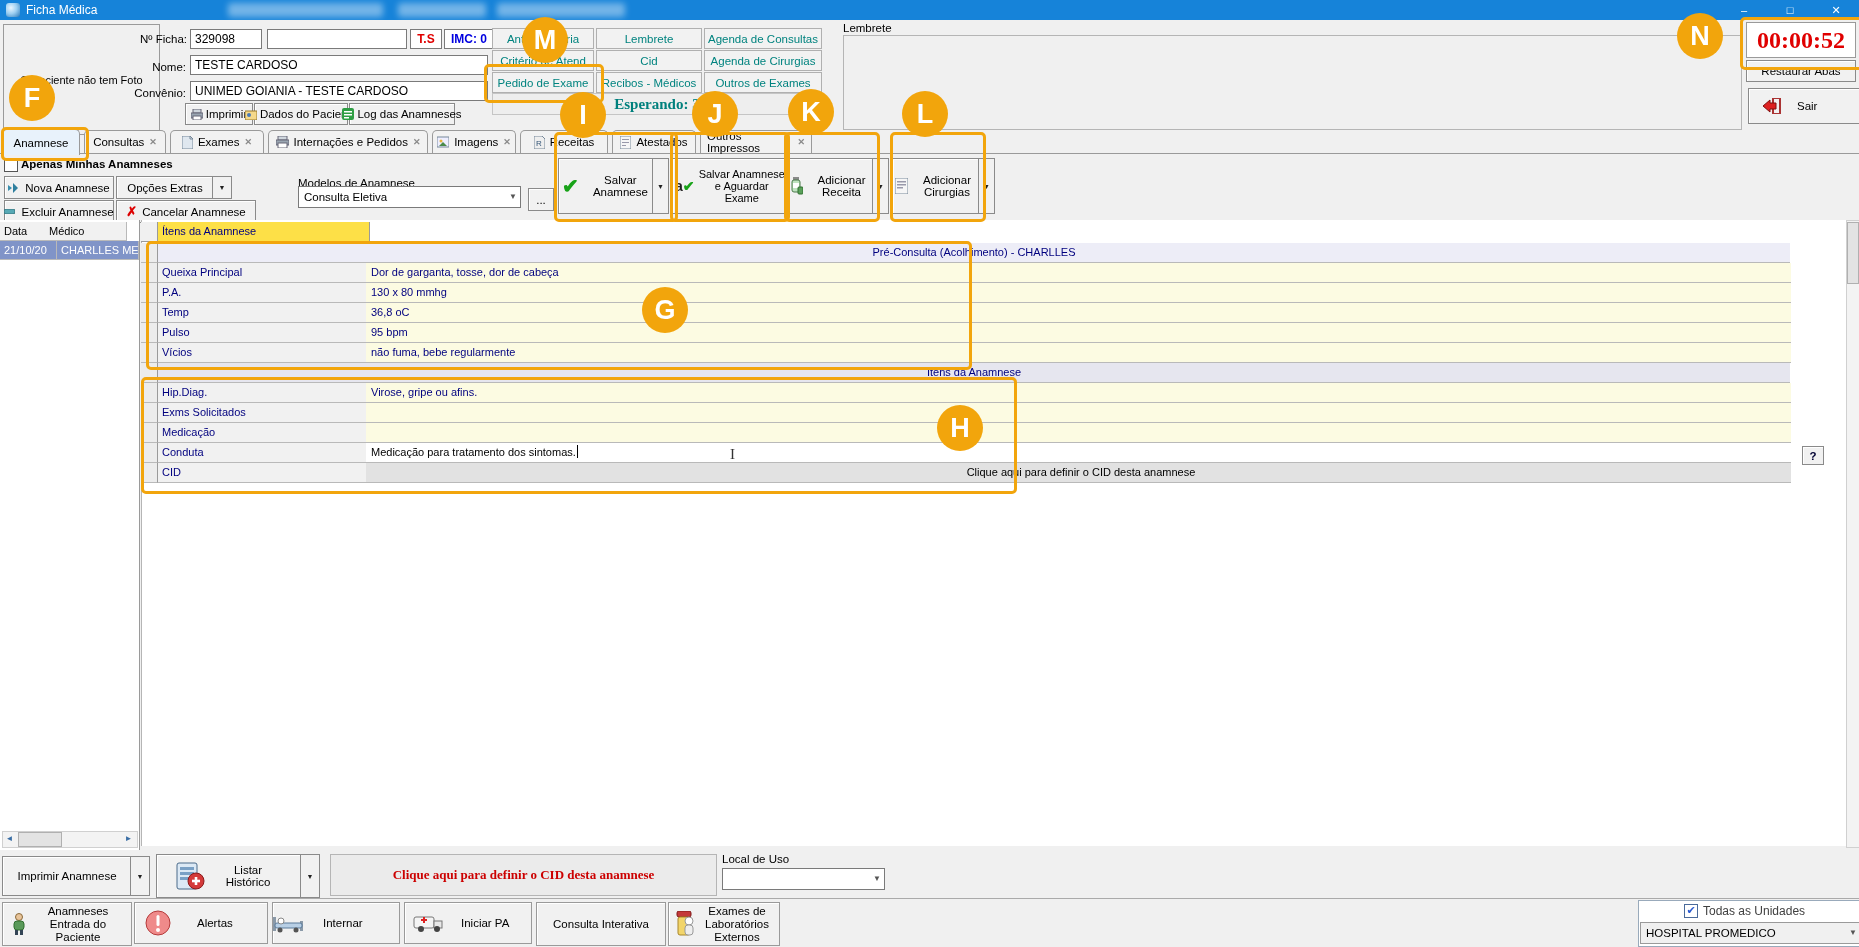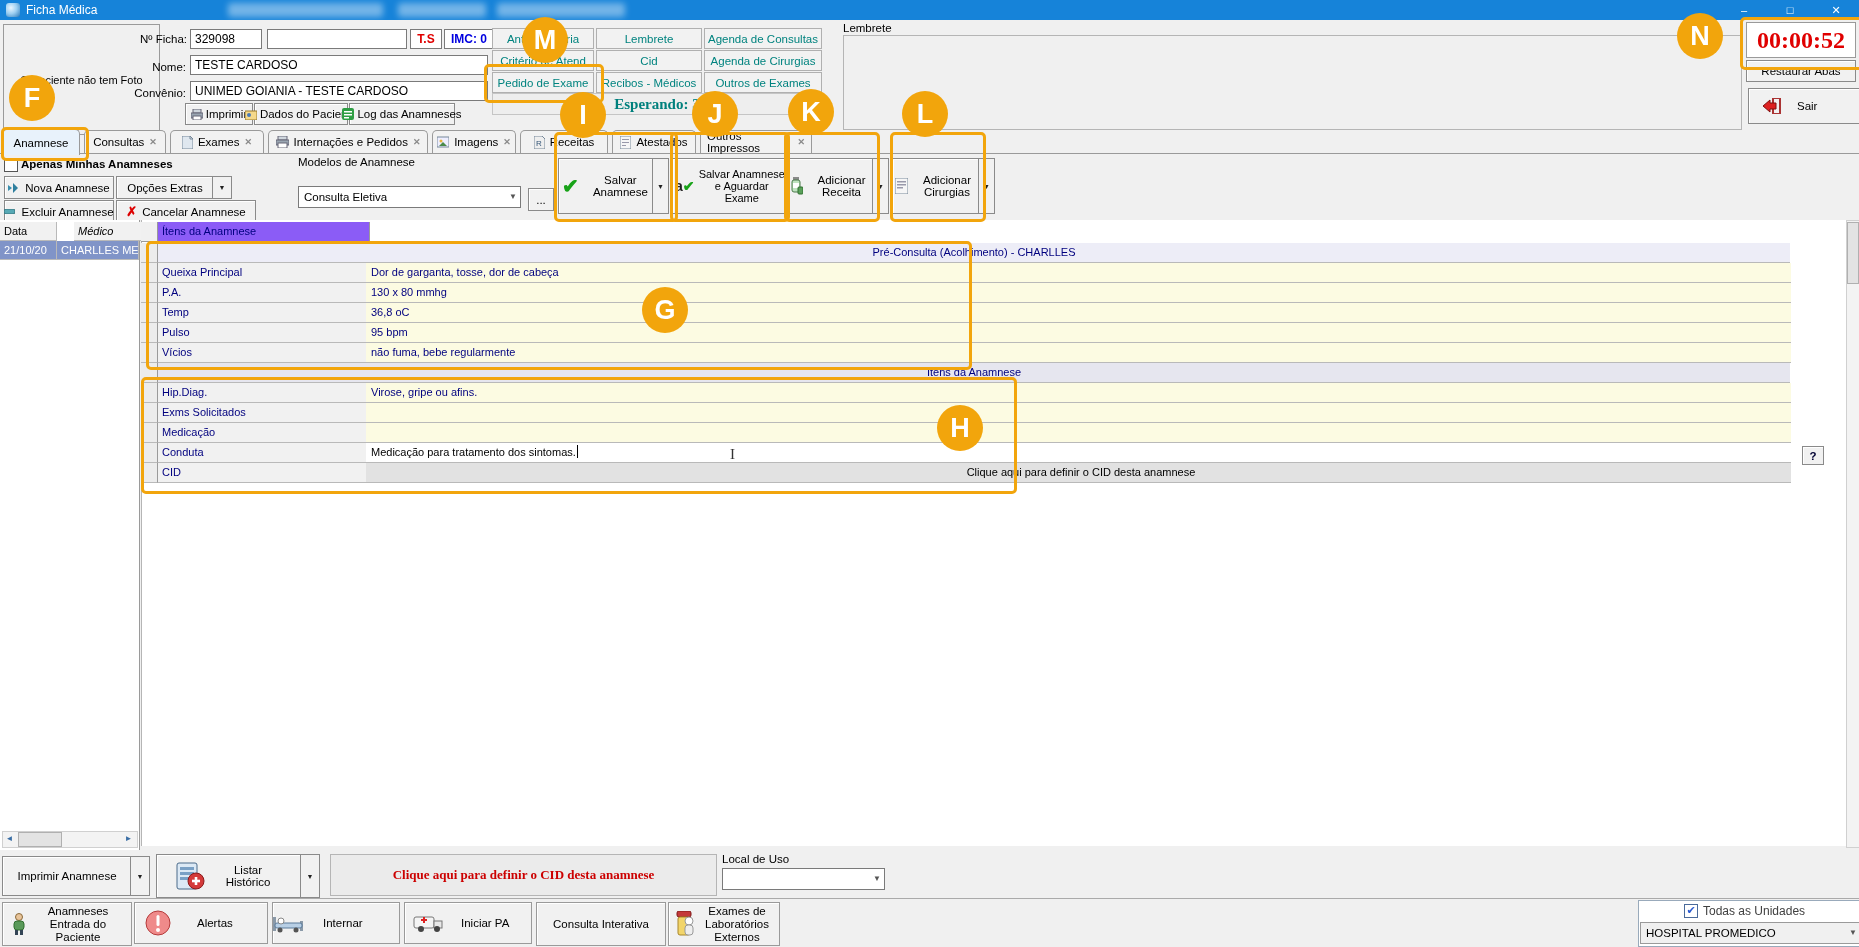--- a/index.html
+++ b/index.html
@@ -235,21 +235,21 @@
           <rect x="0" y="0" width="11" height="5" rx="2" fill="#57a9b5" stroke="#34707a"></rect>
         </svg>
       </span>
     <span>Excluir Anamnese</span>
     </div>
   <div class="btn3d" style="left:116px;top:200px;width:138px;height:21px;gap:5px;">
     <span style="color:#d00;font-weight:bold;font-size:13px;">✗</span>
     <span>Cancelar Anamnese</span>
     </div>
 
-  <div class="lbl" style="left:298px;top:156px;">Modelos de Anamnese</div>
+  <div class="lbl" style="left:298px;top:177px;">Modelos de Anamnese</div>
   <div class="combo" style="left:298px;top:186px;width:216px;height:20px;">
     <span>Consulta Eletiva</span><span class="carr">▼</span></div>
   <div class="btn3d" style="left:528px;top:188px;width:24px;height:21px;">...</div>
 
   <div class="btn3d" style="left:558px;top:158px;width:94px;height:54px;white-space:normal;gap:6px;padding:0 3px;">
     <span style="color:#18a318;font-size:20px;font-weight:bold;">✔</span>
     <span>Salvar Anamnese</span>
     </div>
   <div class="arrbtn" style="left:652px;top:158px;width:15px;height:54px;">▼</div>
   <div class="btn3d" style="left:672px;top:158px;width:110px;height:54px;white-space:normal;gap:4px;padding:0 2px;">
@@ -276,34 +276,34 @@
           <rect x="2" y="6" width="9" height="1.5" fill="#99a"></rect>
           <rect x="2" y="9" width="6" height="1.5" fill="#99a"></rect>
         </svg>
       </span>
     <span>Adicionar Cirurgias</span>
     </div>
   <div class="arrbtn" style="left:978px;top:158px;width:15px;height:54px;">▼</div>
 
   <div class="abs" style="left:0;top:220px;width:139px;height:630px;background:#fff;border-right:1px solid #9a9a9a;"></div>
   <div class="llcell" style="left:0;top:222px;width:52px;">Data</div>
-  <div class="llcell" style="left:74px;top:222px;width:77px;font-style:italic;">Médico</div>
+  <div class="llcell" style="left:45px;top:222px;width:77px;">Médico</div>
   <div class="llcell" style="left:0;top:241px;width:52px;background:#8094c8;color:#fff;">21/10/20</div>
   <div class="llcell" style="left:57px;top:241px;width:77px;background:#8094c8;color:#fff;">CHARLLES MEDICO</div>
 
   <div class="sbtrack" style="left:2px;top:831px;width:134px;height:15px;"></div>
   <div class="sbarr" style="left:3px;top:832px;width:13px;">◄</div>
   <div class="sbthumb" style="left:18px;top:832px;width:42px;height:13px;"></div>
   <div class="sbarr" style="left:122px;top:832px;width:13px;">►</div>
 
   <div class="gridarea"></div>
 
   <div class="grow ghead" style="top:222px;width:1650px;">
     <div class="cell ind"></div>
-    <div class="cell glab" style="background:#8b5cf6;">Ítens da Anamnese</div>
+    <div class="cell glab" style="background:#fde047;">Ítens da Anamnese</div>
   </div>
 
   <div class="grow" style="top:243px;">
     <div class="cell ind"></div>
     <div class="cell gsec">Pré-Consulta (Acolhimento) - CHARLLES</div>
   </div>
   <div class="grow" style="top:263px;">
     <div class="cell ind"></div>
     <div class="cell glab">Queixa Principal</div>
     <div class="cell gcon">Dor de garganta, tosse, dor de cabeça</div>

